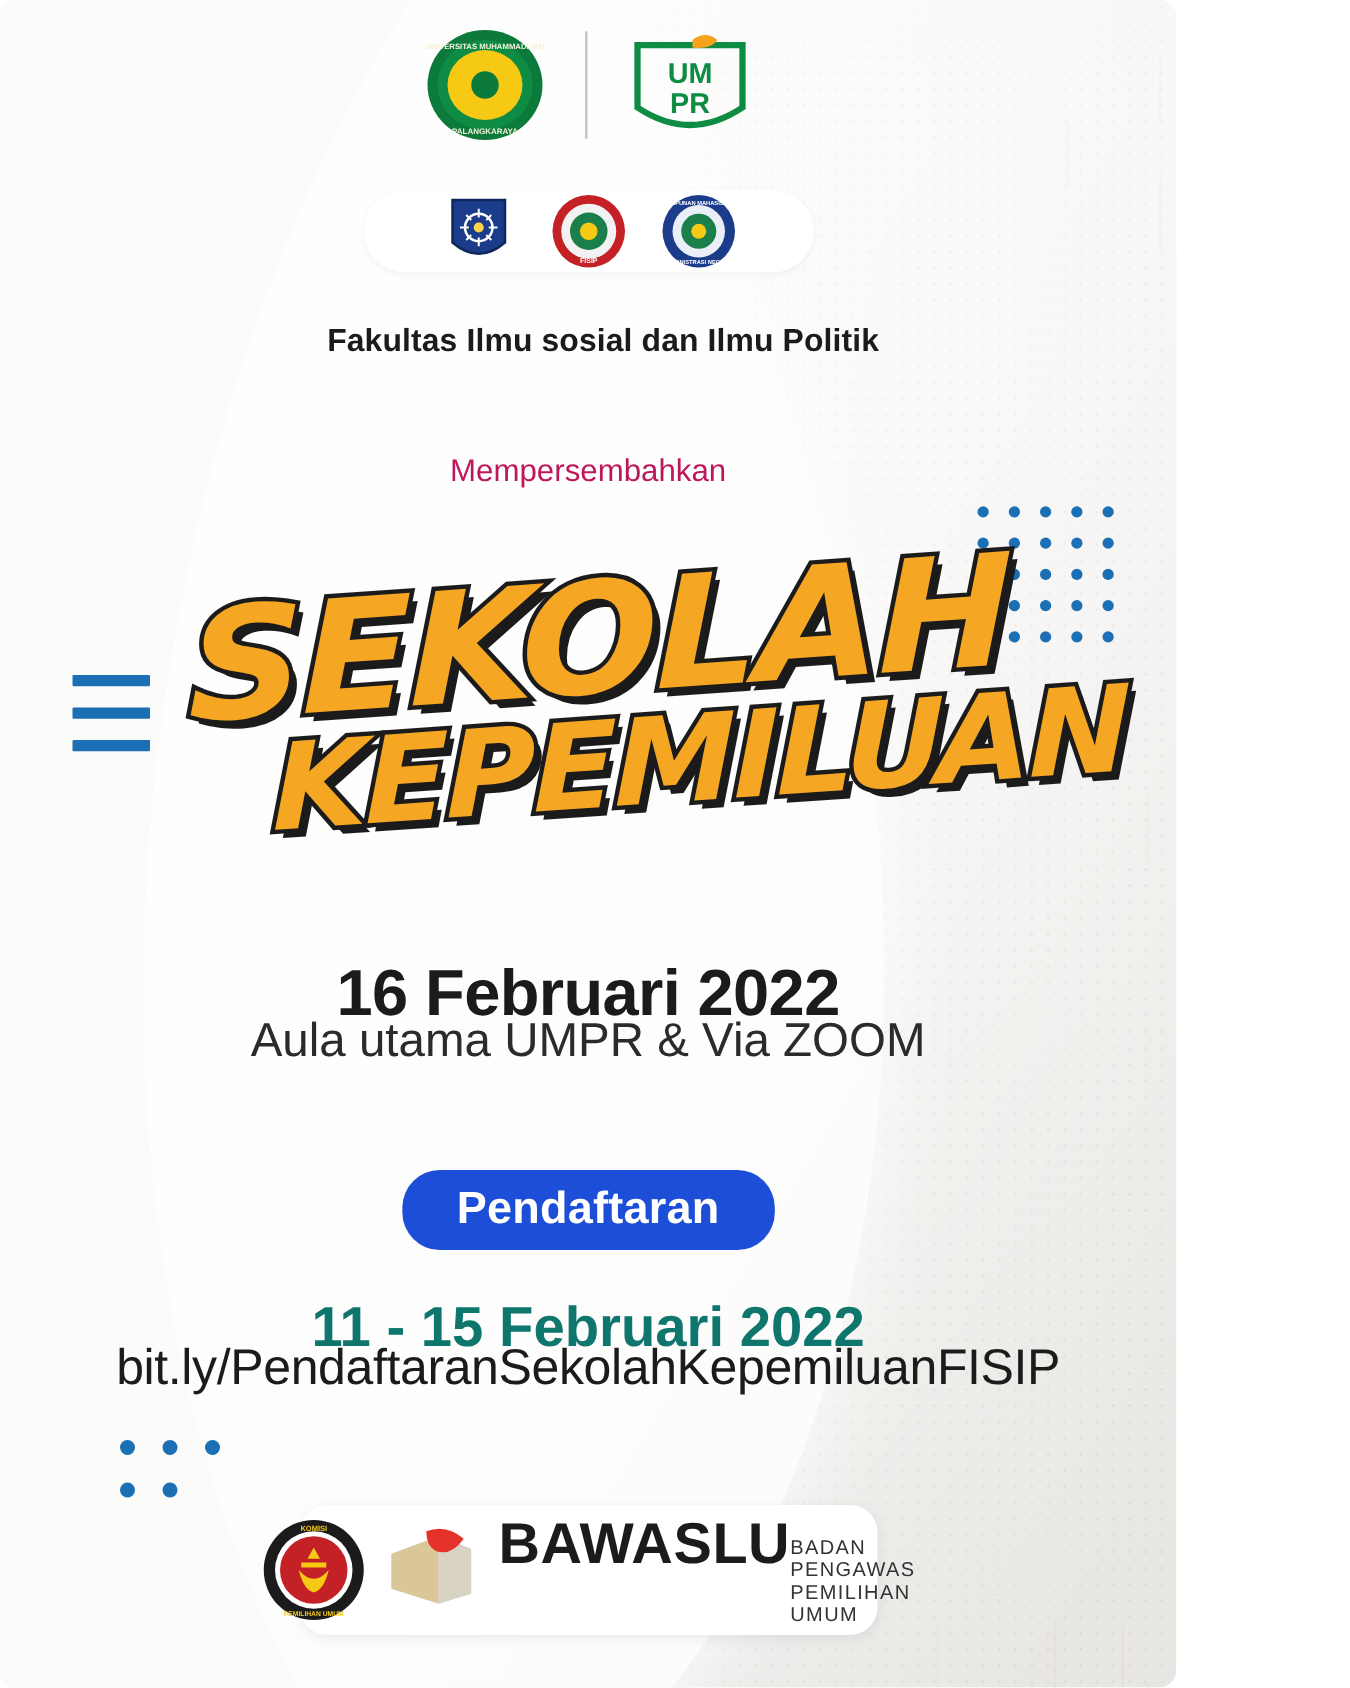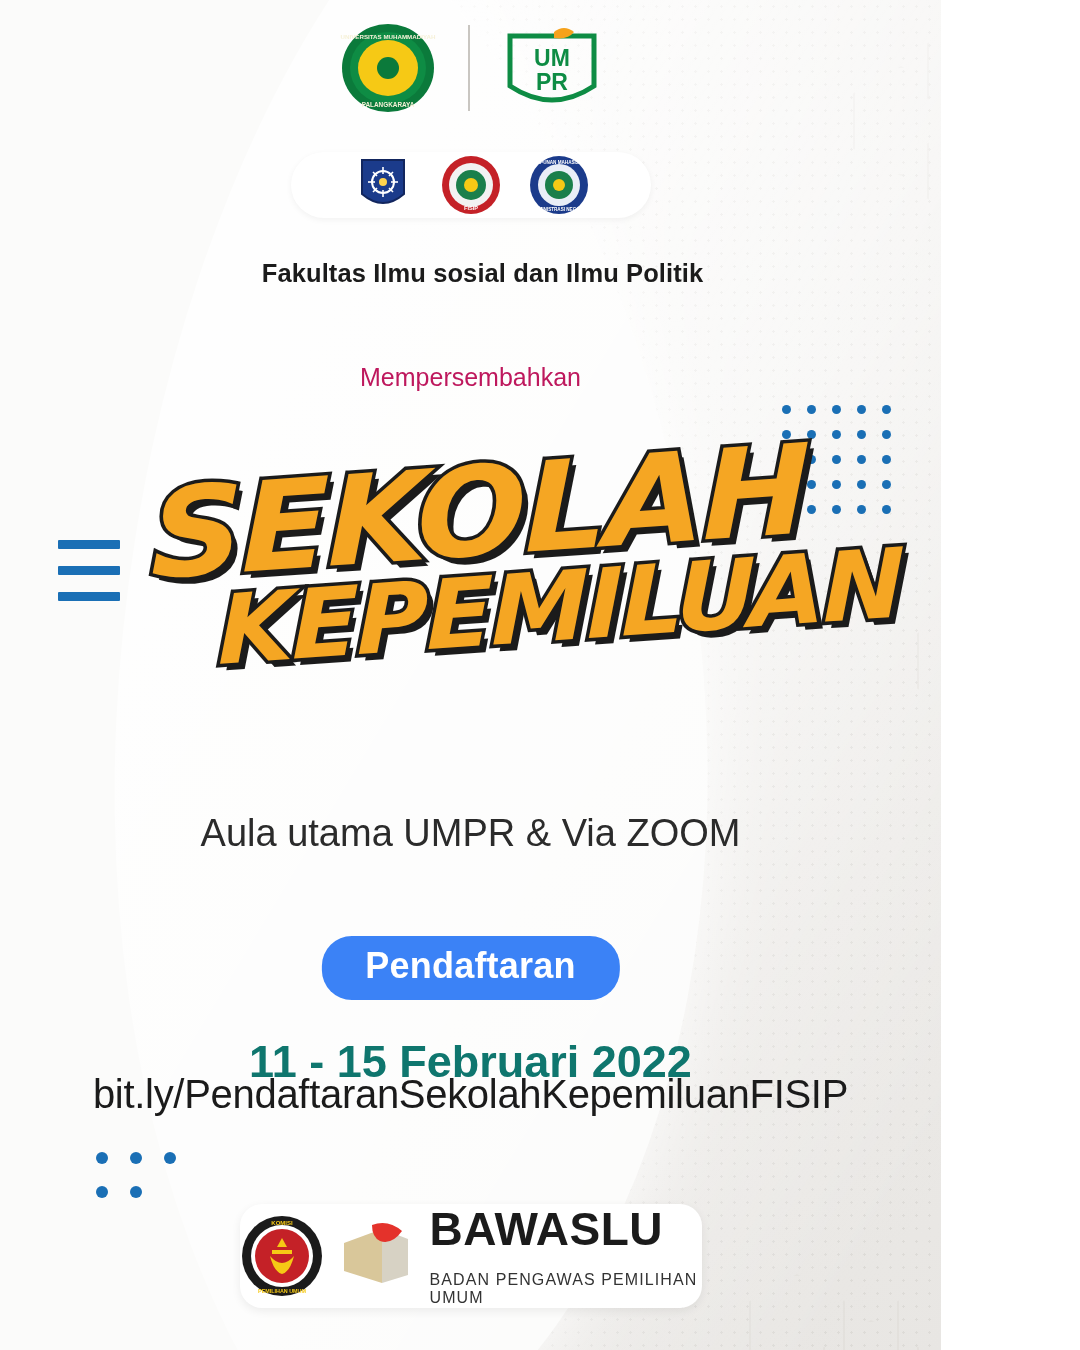--- a/index.html
+++ b/index.html
@@ -6,20 +6,21 @@
   html, body {
     width: 1080px; height: 1350px;
     font-family: "Liberation Sans", sans-serif;
     overflow: hidden;
   }
   #poster {
     position: relative;
     width: 941px; height: 1350px;
     background: #f2f1ef;
     overflow: hidden;
+    border-radius: 14px;
   }
 
   
   .bg-base {
     position: absolute; inset: 0;
     background:
       radial-gradient(circle at 18% 12%, #ffffff 0%, #f4f3f1 38%, #eceae7 70%, #e8e6e3 100%);
   }
   .bg-dots {
     position: absolute; inset: 0;
@@ -133,21 +134,21 @@
     letter-spacing: -.5px;
   }
   .venue {
     position: absolute; top: 812px; left: 0; right: 0;
     text-align: center;
     font-size: 38px; color: #2b2b2b; font-weight: 400;
   }
 
   .reg-badge {
     position: absolute; top: 936px; left: 50%; transform: translateX(-50%);
-    background: #3b82f6;
+    background: #1d4ed8;
     color: #fff;
     font-size: 36px; font-weight: bold;
     padding: 9px 44px 13px;
     border-radius: 30px;
     letter-spacing: .2px;
   }
   .reg-dates {
     position: absolute; top: 1036px; left: 0; right: 0;
     text-align: center;
     font-size: 45px; font-weight: bold; color: #0f766e;
@@ -162,21 +163,21 @@
   .footer-pill {
     position: absolute; bottom: 42px; left: 50%; transform: translateX(-50%);
     width: 462px; height: 104px;
     background: #fff;
     border-radius: 22px;
     display: flex; align-items: center; justify-content: center; gap: 14px;
     box-shadow: 0 3px 10px rgba(0,0,0,.07);
   }
   .kpu-logo { width: 84px; height: 84px; }
   .bawaslu-mark { width: 78px; height: 70px; }
-  .bawaslu-text { display: flex; flex-direction: column; align-items: flex-start; }
+  .bawaslu-text { display: flex; flex-direction: row; align-items: flex-start; }
   .bawaslu-title {
     font-size: 46px; font-weight: bold; color: #1b1b1b; line-height: 1;
     letter-spacing: .5px;
   }
   .bawaslu-sub {
     font-size: 16px; font-weight: normal; color: #333; letter-spacing: 1.1px;
     margin-top: 19px;
   }
 </style>
 </head>
@@ -350,20 +351,21 @@
       <div>Fakultas Ilmu sosial dan Ilmu Politik</div>
     </div>
 
     <div class="presents">Mempersembahkan</div>
 
     <div class="title-block">
       <div class="title-main">SEKOLAH</div>
       <div class="title-sub">KEPEMILUAN</div>
     </div>
 
+    <div class="date-main">16 Februari 2022</div>
     <div class="venue">Aula utama UMPR &amp; Via ZOOM</div>
 
     <div class="reg-badge">Pendaftaran</div>
     <div class="reg-dates">11 - 15 Februari 2022</div>
     <div class="reg-link">bit.ly/PendaftaranSekolahKepemiluanFISIP</div>
 
     <div class="footer-pill">
       <div class="kpu-logo">
         <svg viewBox="0 0 84 84" width="84" height="84" aria-hidden="true">
           <circle cx="42" cy="42" r="40" fill="#1b1b1b"></circle>

